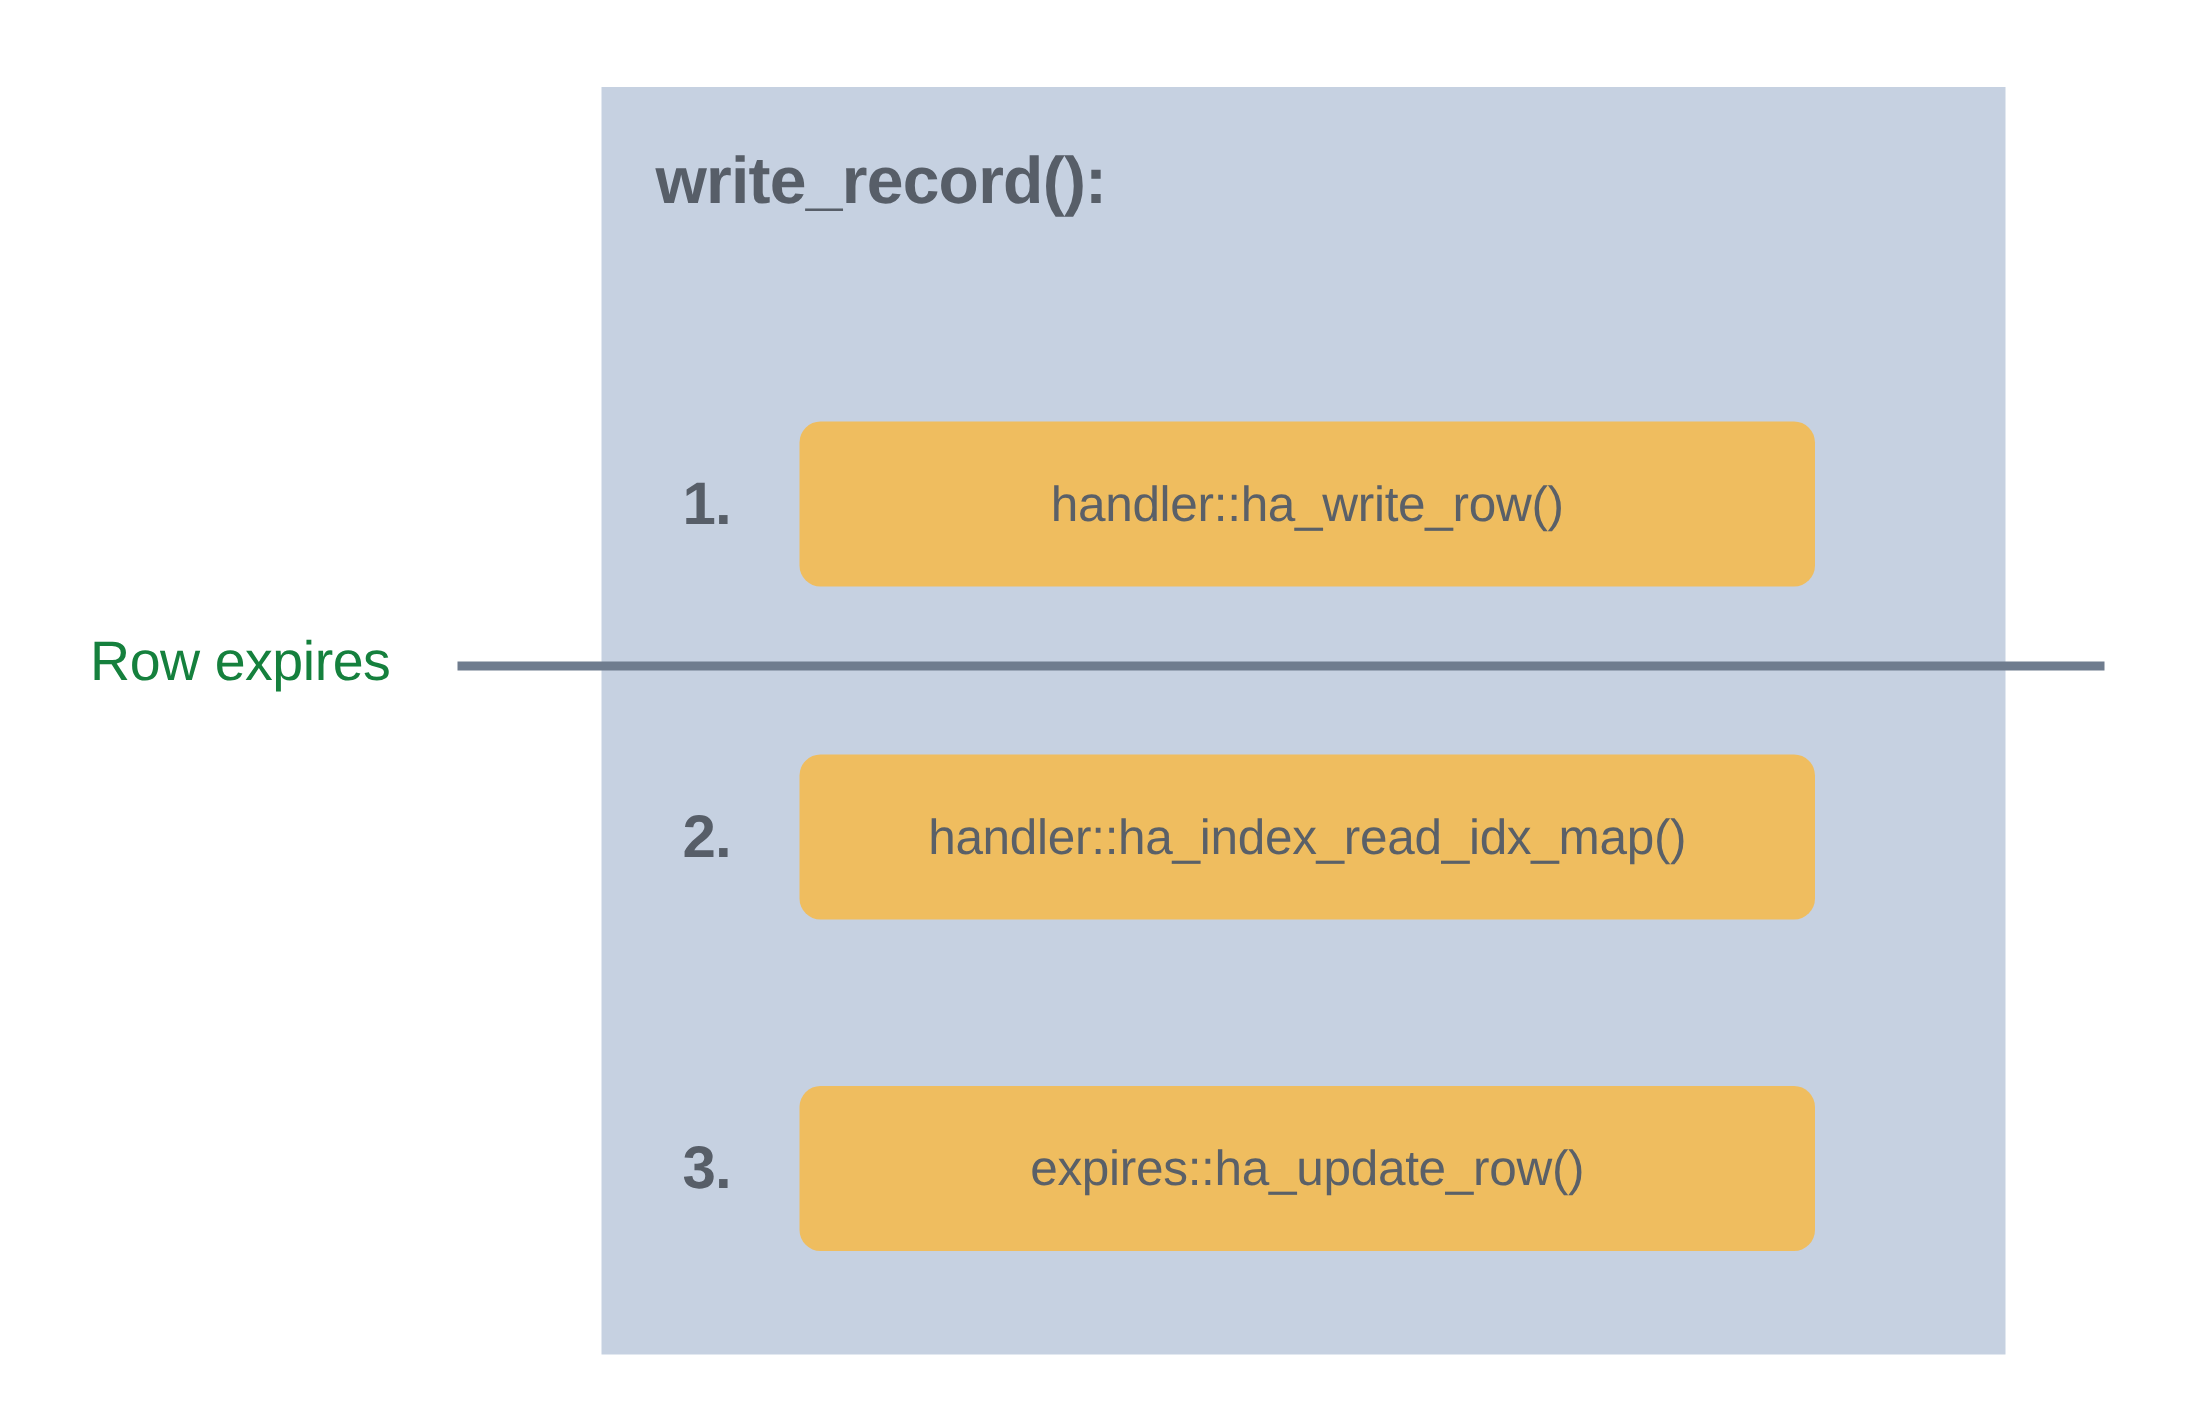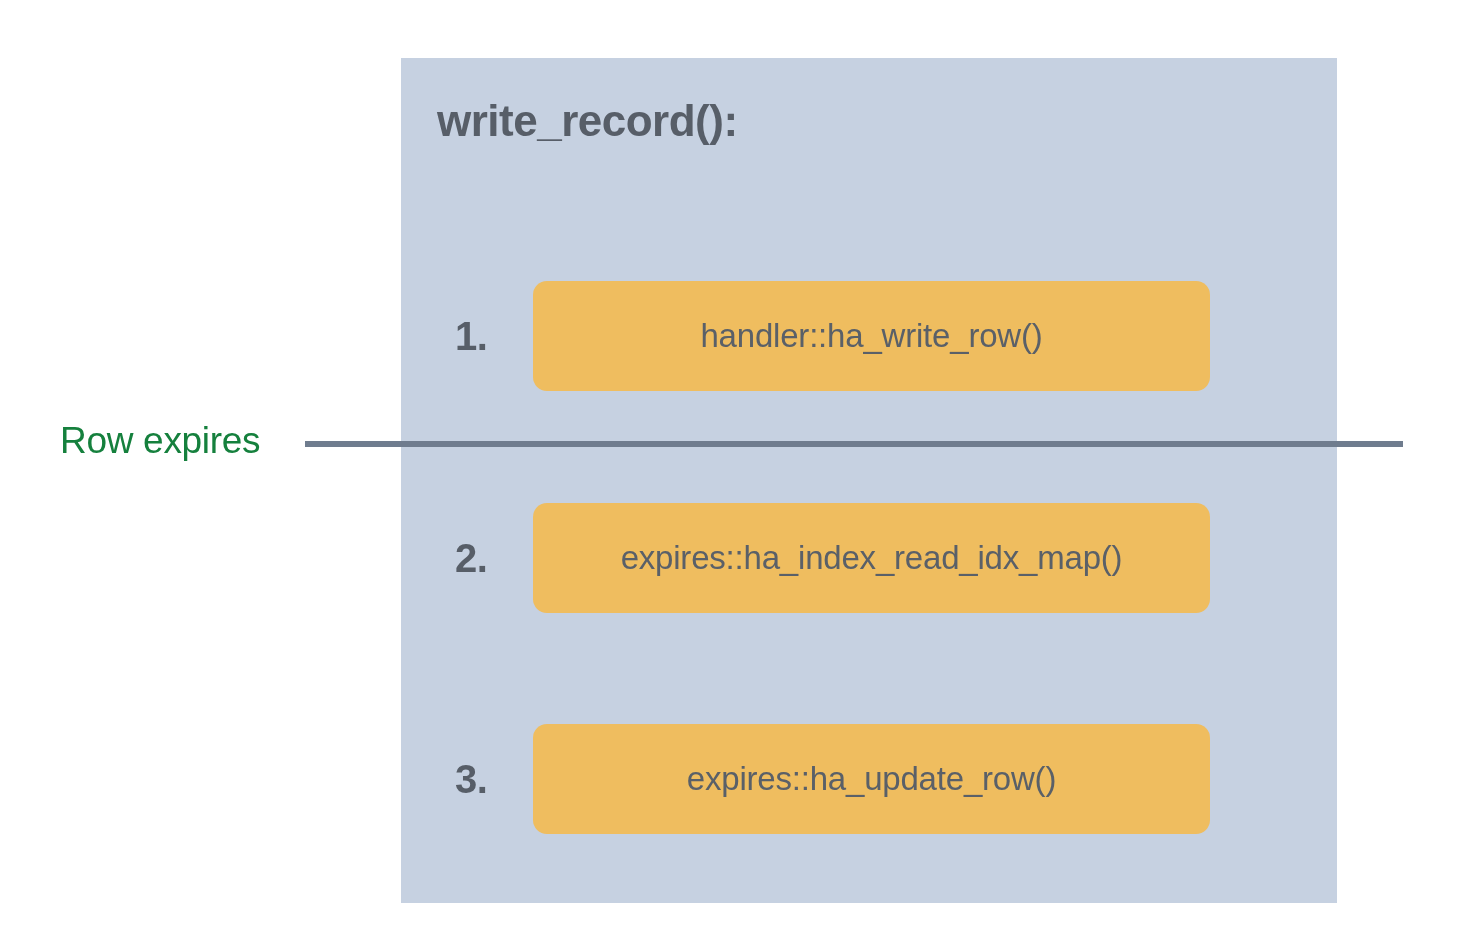--- a/index.html
+++ b/index.html
@@ -120,21 +120,21 @@
   <div class="step step-1">
     <div class="step-number">1.</div>
     <div class="step-box">
       <span class="step-box-label">handler::ha_write_row()</span>
     </div>
   </div>
 
   <div class="step step-2">
     <div class="step-number">2.</div>
     <div class="step-box">
-      <span class="step-box-label">expires::ha_index_read_idx_map()</span>
+      <span class="step-box-label">handler::ha_index_read_idx_map()</span>
     </div>
   </div>
 
   <div class="step step-3">
     <div class="step-number">3.</div>
     <div class="step-box">
       <span class="step-box-label">expires::ha_update_row()</span>
     </div>
   </div>
 

